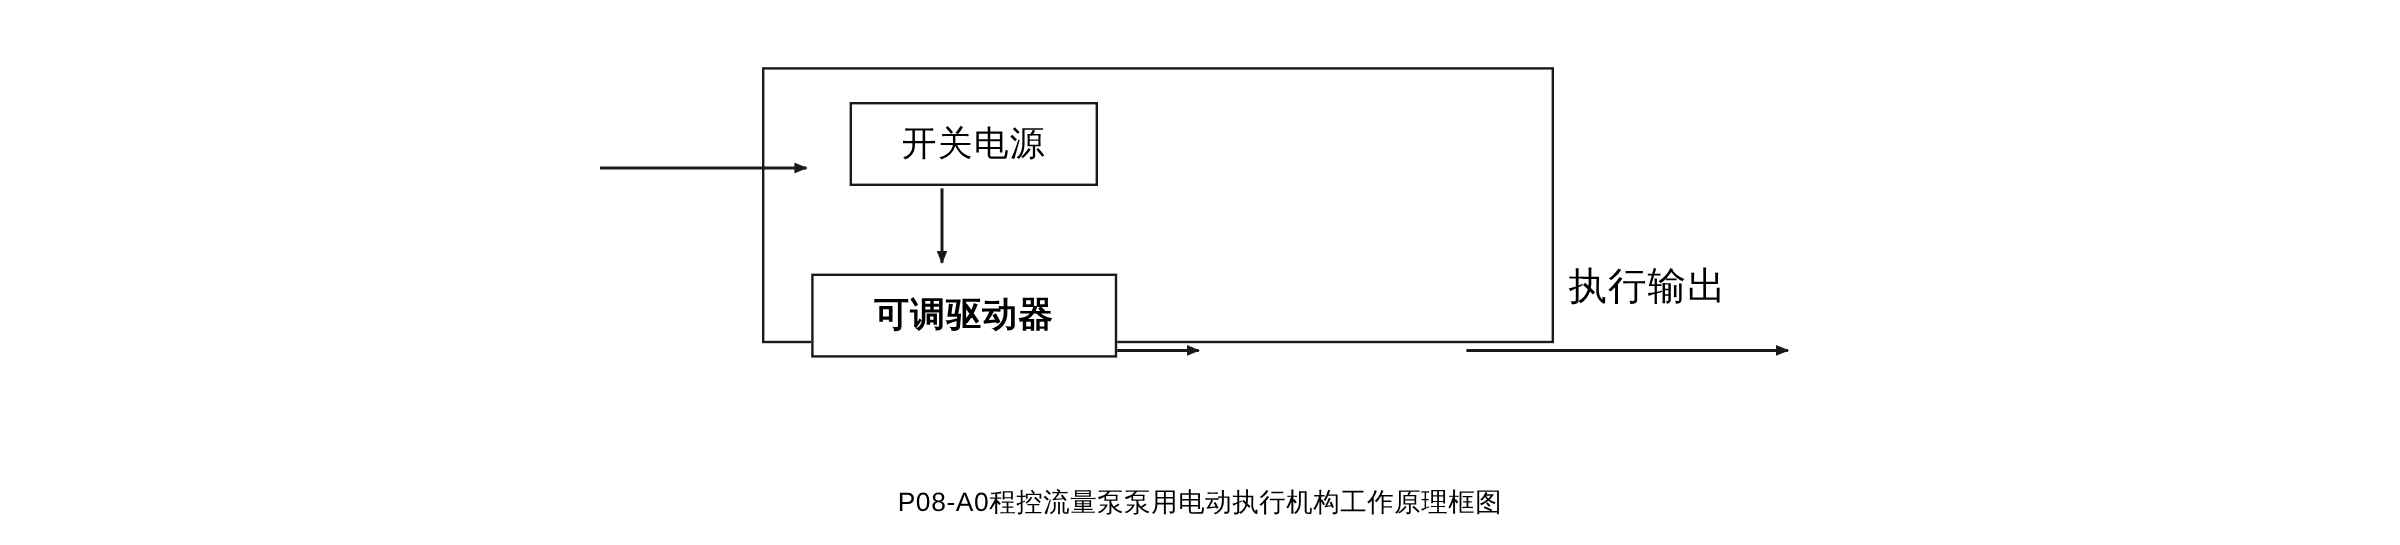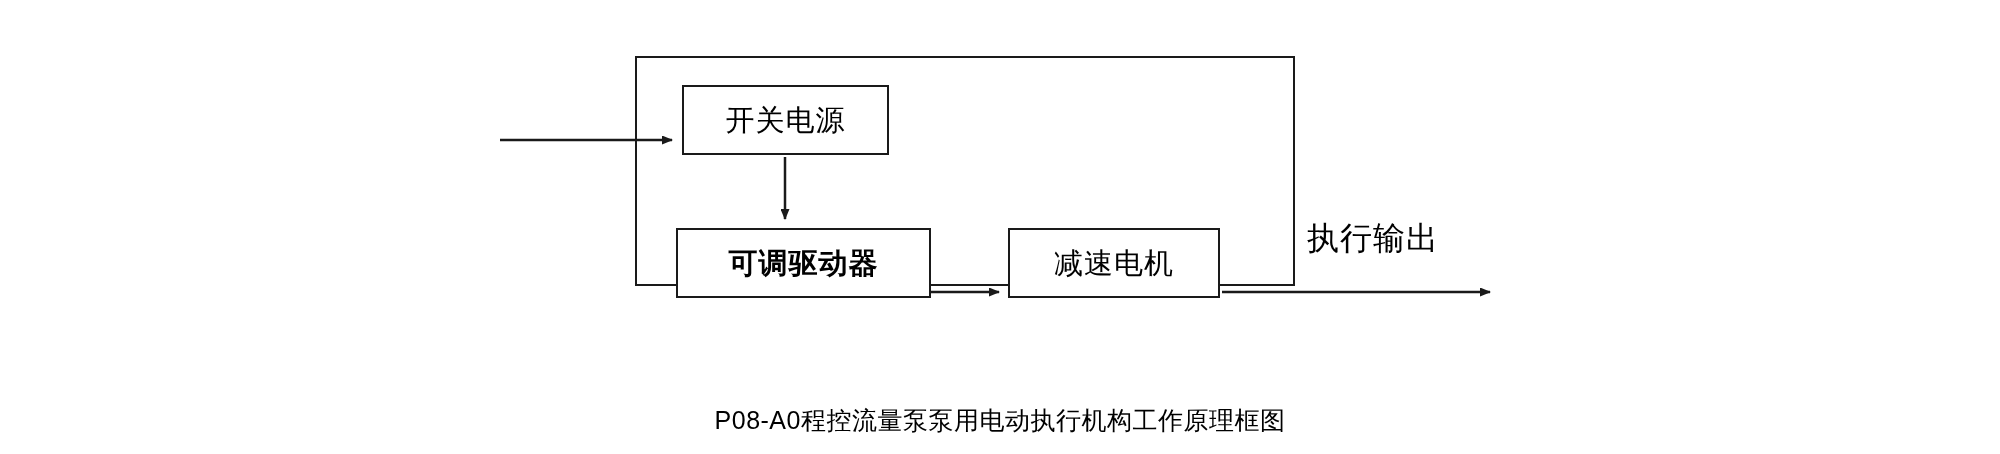--- a/index.html
+++ b/index.html
@@ -35,21 +35,21 @@
     background: #ffffff;
     display: flex;
     align-items: center;
     justify-content: center;
     font-size: 29px;
     letter-spacing: 1px;
     line-height: 1;
     color: #000000;
   }
   .box-psu {
-    left: 682px;
+    left: 708px;
     top: 85px;
     width: 207px;
     height: 70px;
   }
   .box-driver {
     left: 676px;
     top: 228px;
     width: 255px;
     height: 70px;
     font-weight: bold;
@@ -69,21 +69,21 @@
     line-height: 1;
     white-space: nowrap;
     color: #000000;
   }
   .caption {
     position: absolute;
     left: 0;
     top: 404px;
     width: 2000px;
     text-align: center;
-    font-size: 25px;
+    font-size: 22px;
     letter-spacing: 0.5px;
     color: #000000;
   }
   svg.lines {
     position: absolute;
     left: 0;
     top: 0;
     width: 2000px;
     height: 454px;
     pointer-events: none;
@@ -121,21 +121,18 @@
   <div class="outer-frame"></div>
 
   <div class="box box-psu">
     <span>开关电源</span>
   </div>
 
   <div class="box box-driver">
     <span>可调驱动器</span>
   </div>
 
-  <div class="box box-motor">
-    <span>减速电机</span>
-  </div>
 
   <div class="label-output">执行输出</div>
 
   <div class="caption">P08-A0程控流量泵泵用电动执行机构工作原理框图</div>
 
 </div>
 
 </body></html>

